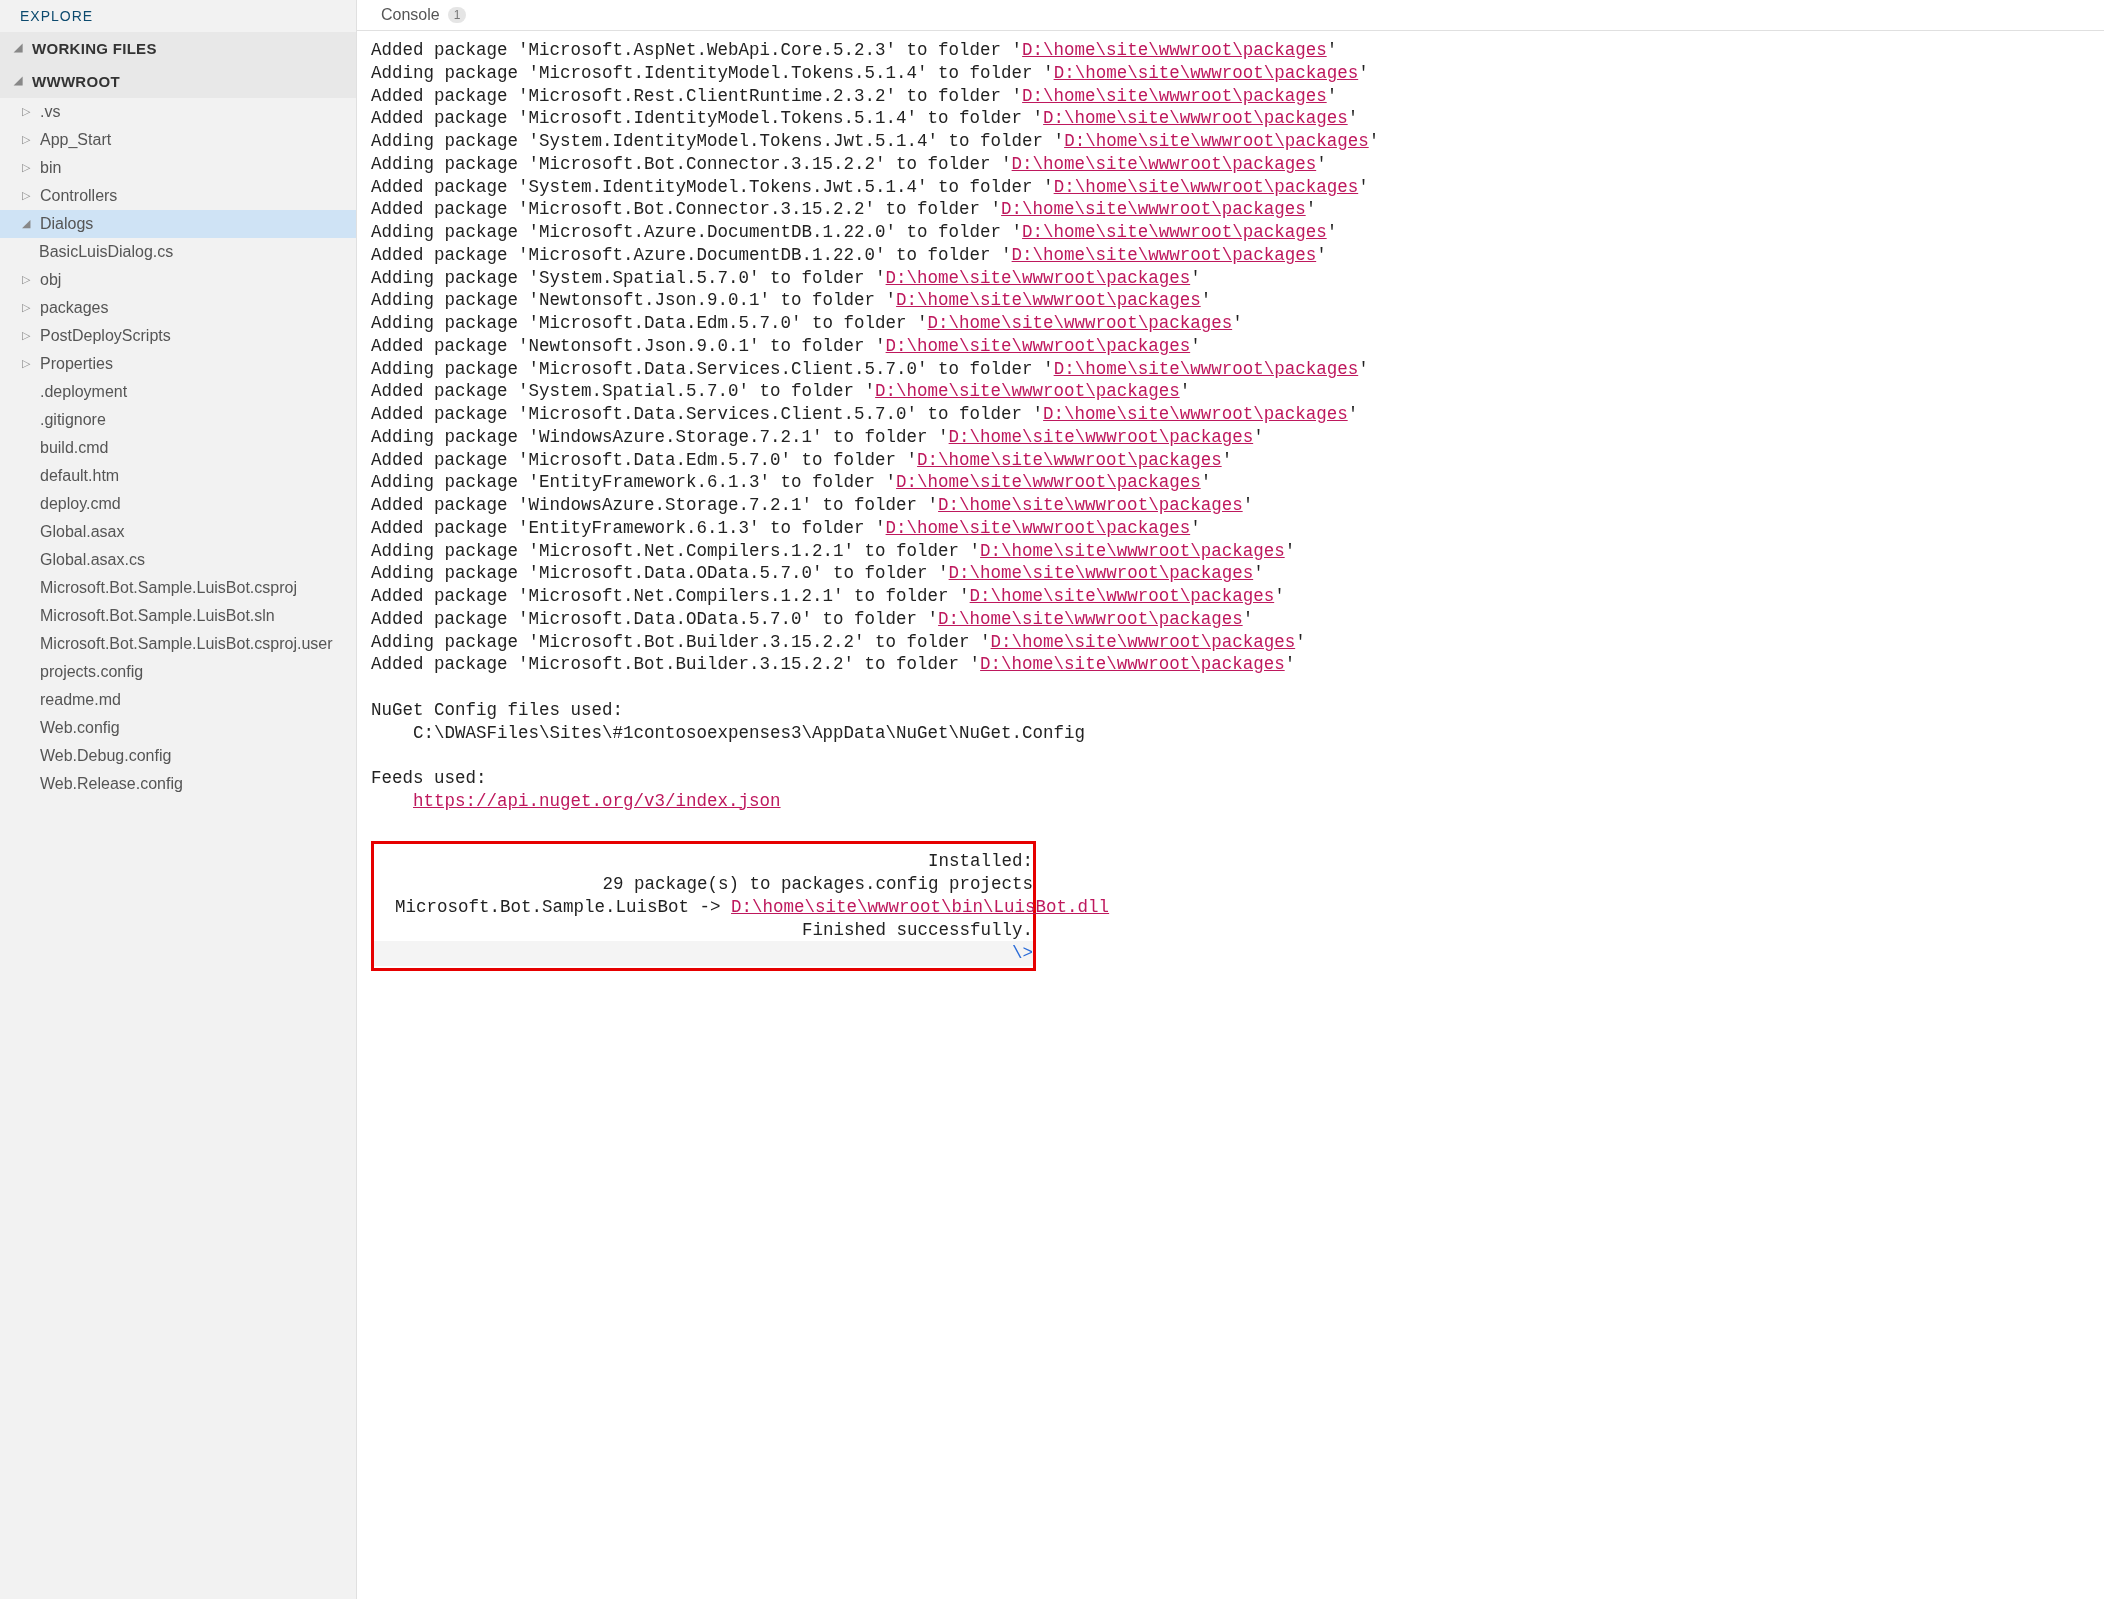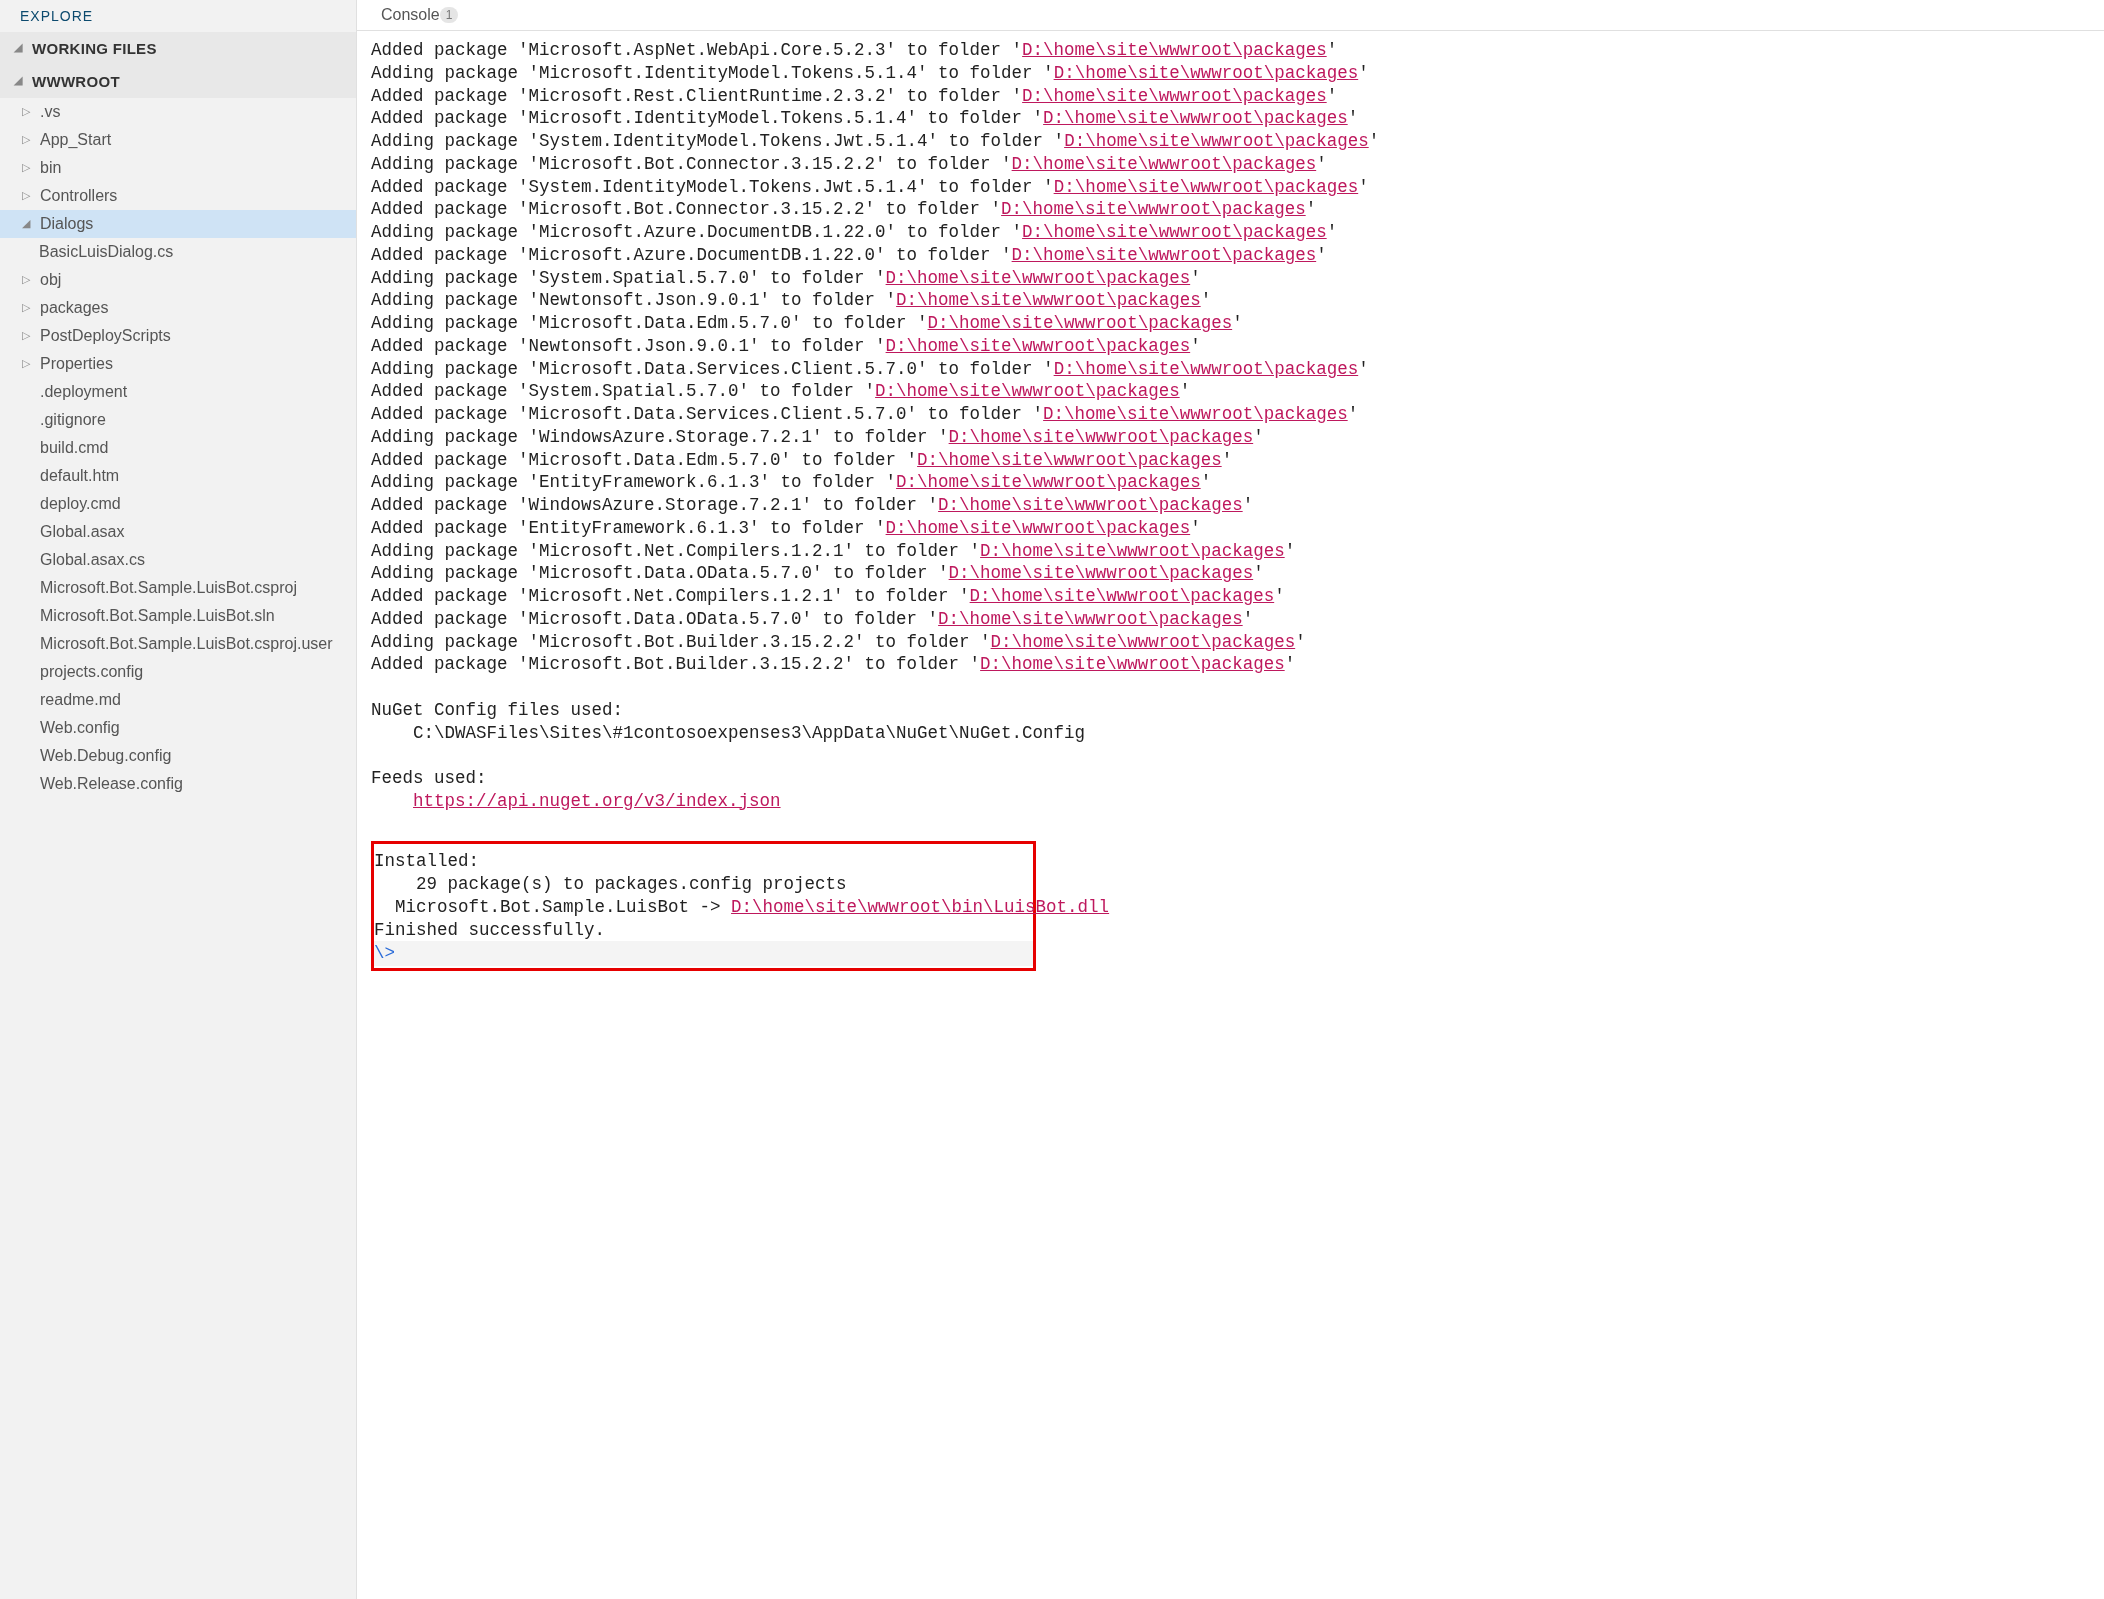--- a/index.html
+++ b/index.html
@@ -29,41 +29,42 @@
   .tree-item.child { padding-left: 39px; }
   .tree-caret {
     width: 12px; display: inline-block; color: #888; font-size: 11px;
     transform: translateY(-1px);
   }
   .tree-caret.blank { visibility: hidden; }
 
   
   .main { flex: 1; display: flex; flex-direction: column; overflow: hidden; }
   .tabbar {
-    display: flex; align-items: center; padding: 6px 24px;
+    display: flex; align-items: center; gap: 8px; padding: 6px 24px;
     border-bottom: 1px solid #e0e0e0; font-size: 16px; color: #555;
   }
   .tab-badge {
     background: #e5e5e5; color: #777; font-size: 12px;
     border-radius: 8px; padding: 0 6px; line-height: 16px;
   }
 
   .console {
     flex: 1; overflow: auto; padding: 8px 14px 0 14px;
     font-family: Consolas, "Courier New", monospace;
     font-size: 17.5px; line-height: 1.3; color: #222;
     white-space: pre;
   }
   .console-line { display: block; }
   .console a, .linkish { color: #be185d; text-decoration: underline; }
   .blank-line { height: 1.3em; }
 
   .highlight-box {
     border: 3px solid #e60000; margin: 6px 0 10px 0; padding: 6px 0 2px 0;
     width: 665px;
+    text-align: right;
   }
   .prompt-row {
     background: #f4f4f4;
     padding: 1px 0;
   }
   .prompt { color: #2a6bd8; }
 </style>
 </head>
 <body>
 

